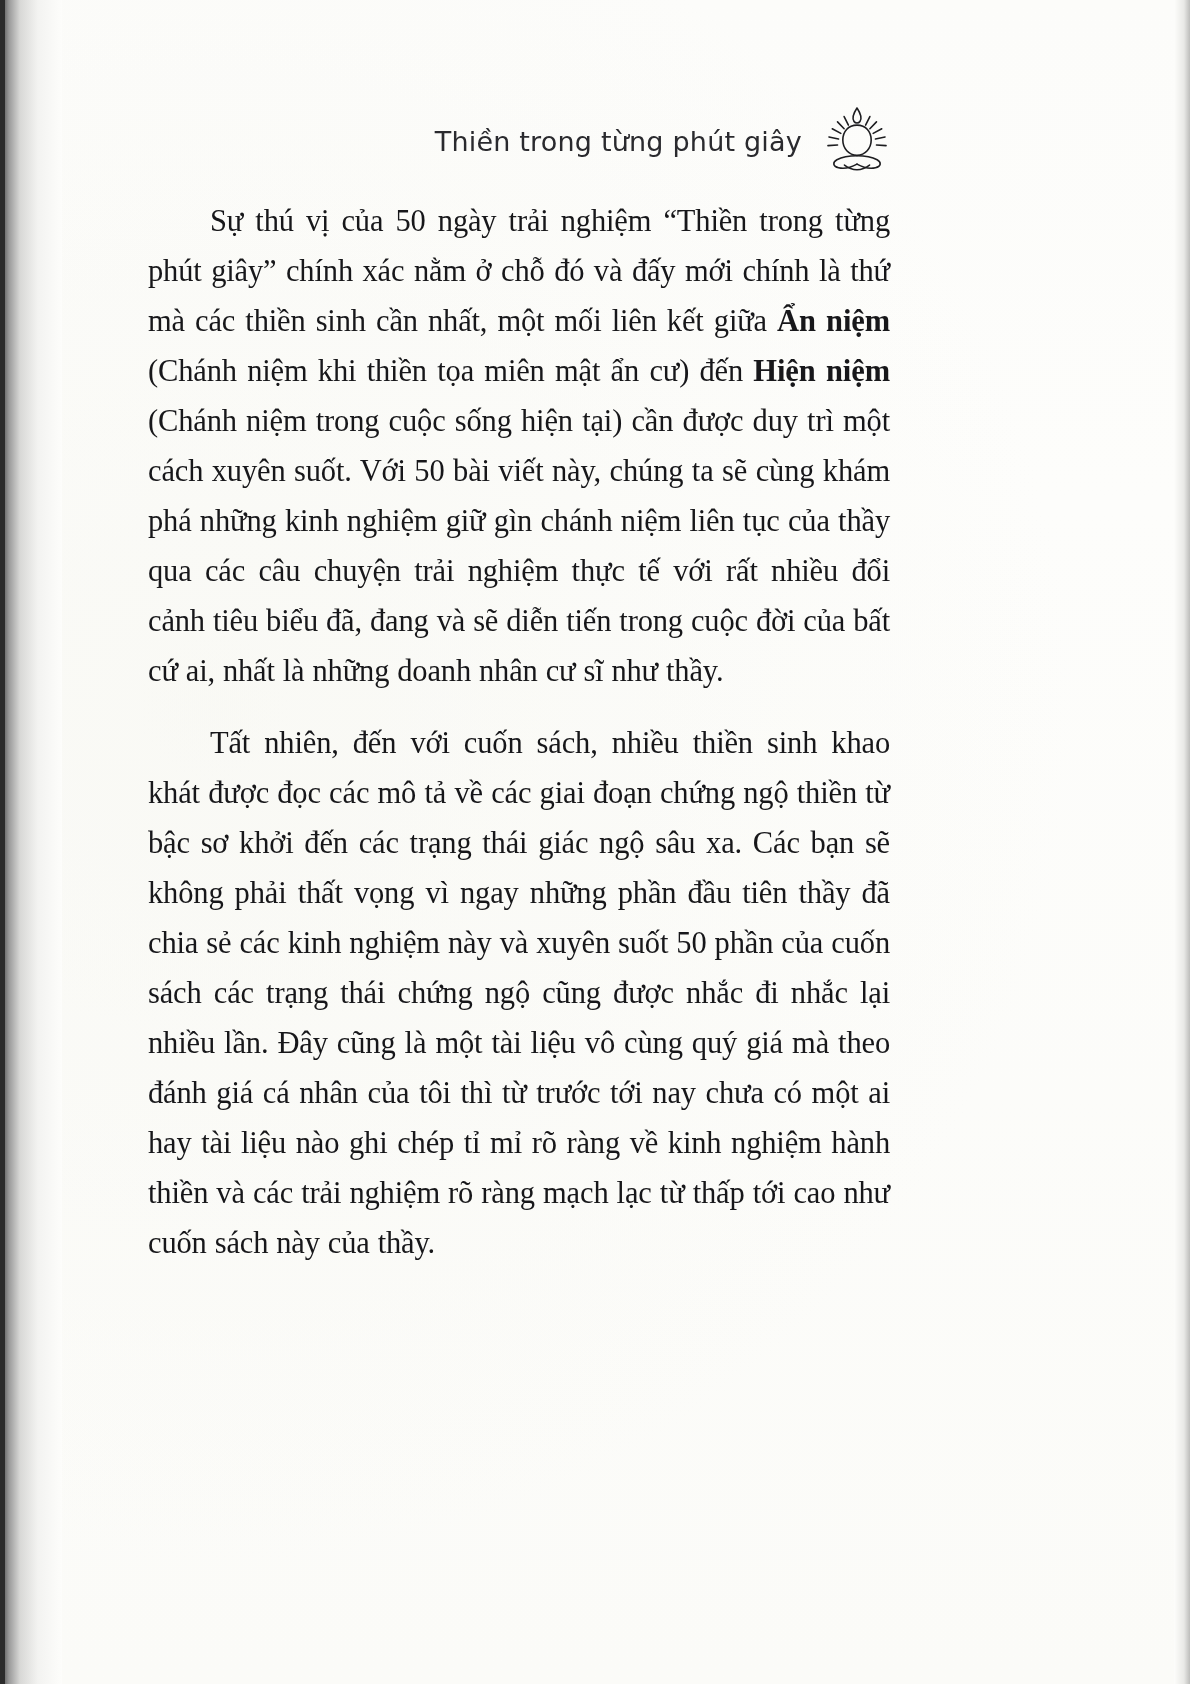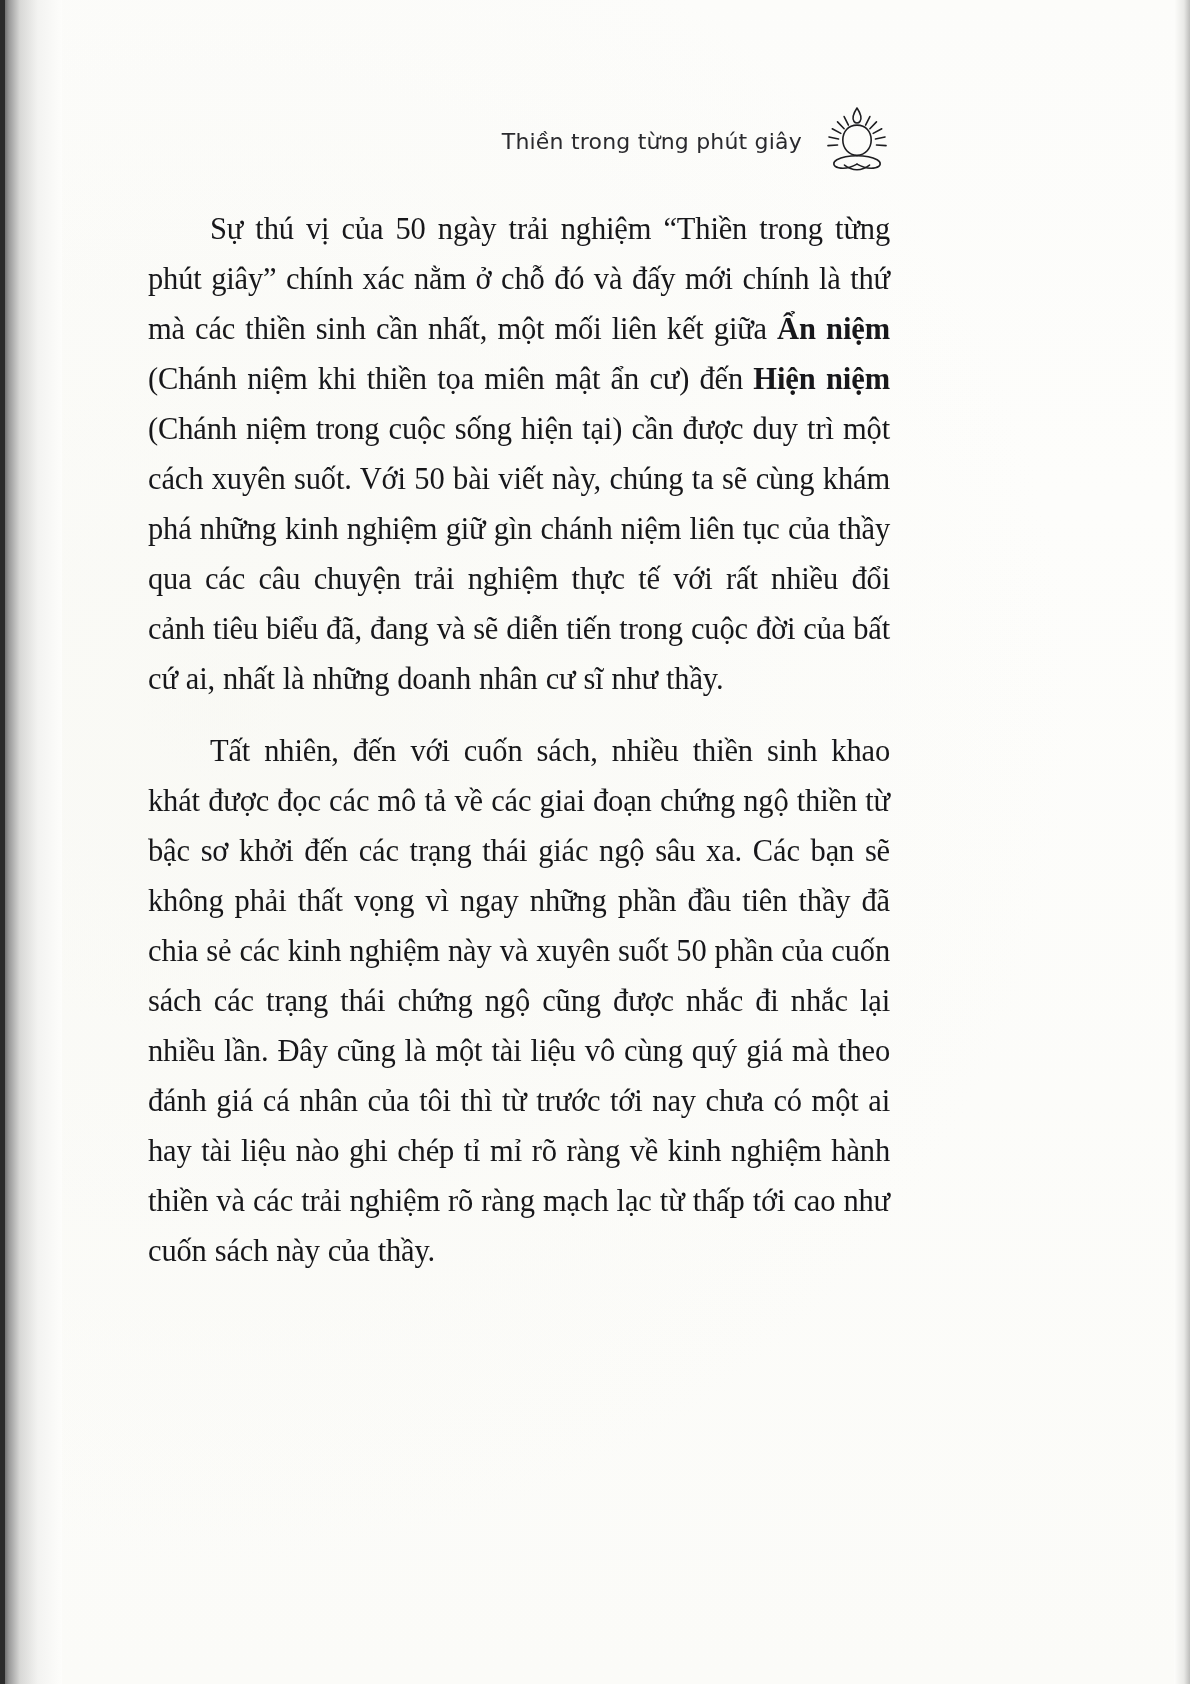--- a/index.html
+++ b/index.html
@@ -69,21 +69,21 @@
     top: 108px;
     left: 0;
     width: 742px;
     display: flex;
     align-items: center;
     justify-content: flex-end;
     gap: 22px;
   }
   .header-title {
     font-family: "DejaVu Sans", sans-serif;
-    font-size: 22px;
+    font-size: 27px;
     font-weight: 400;
     letter-spacing: 0.2px;
     color: #2a2a2e;
     white-space: nowrap;
   }
   .header-logo {
     width: 66px;
     height: 70px;
     flex: 0 0 auto;
     display: block;
@@ -91,21 +91,21 @@
   }
 
   
   .body-text {
     position: absolute;
     top: 196px;
     left: 0;
     width: 742px;
   }
   .para {
-    margin: 8px 0 6px 0;
+    margin: 0 0 6px 0;
     text-indent: 62px;
     text-align: justify;
     font-family: "Liberation Serif", serif;
     font-size: 30.5px;
     line-height: 50px;
     color: #17171a;
     letter-spacing: -0.15px;
     word-spacing: 0.5px;
     -webkit-font-smoothing: antialiased;
   }

